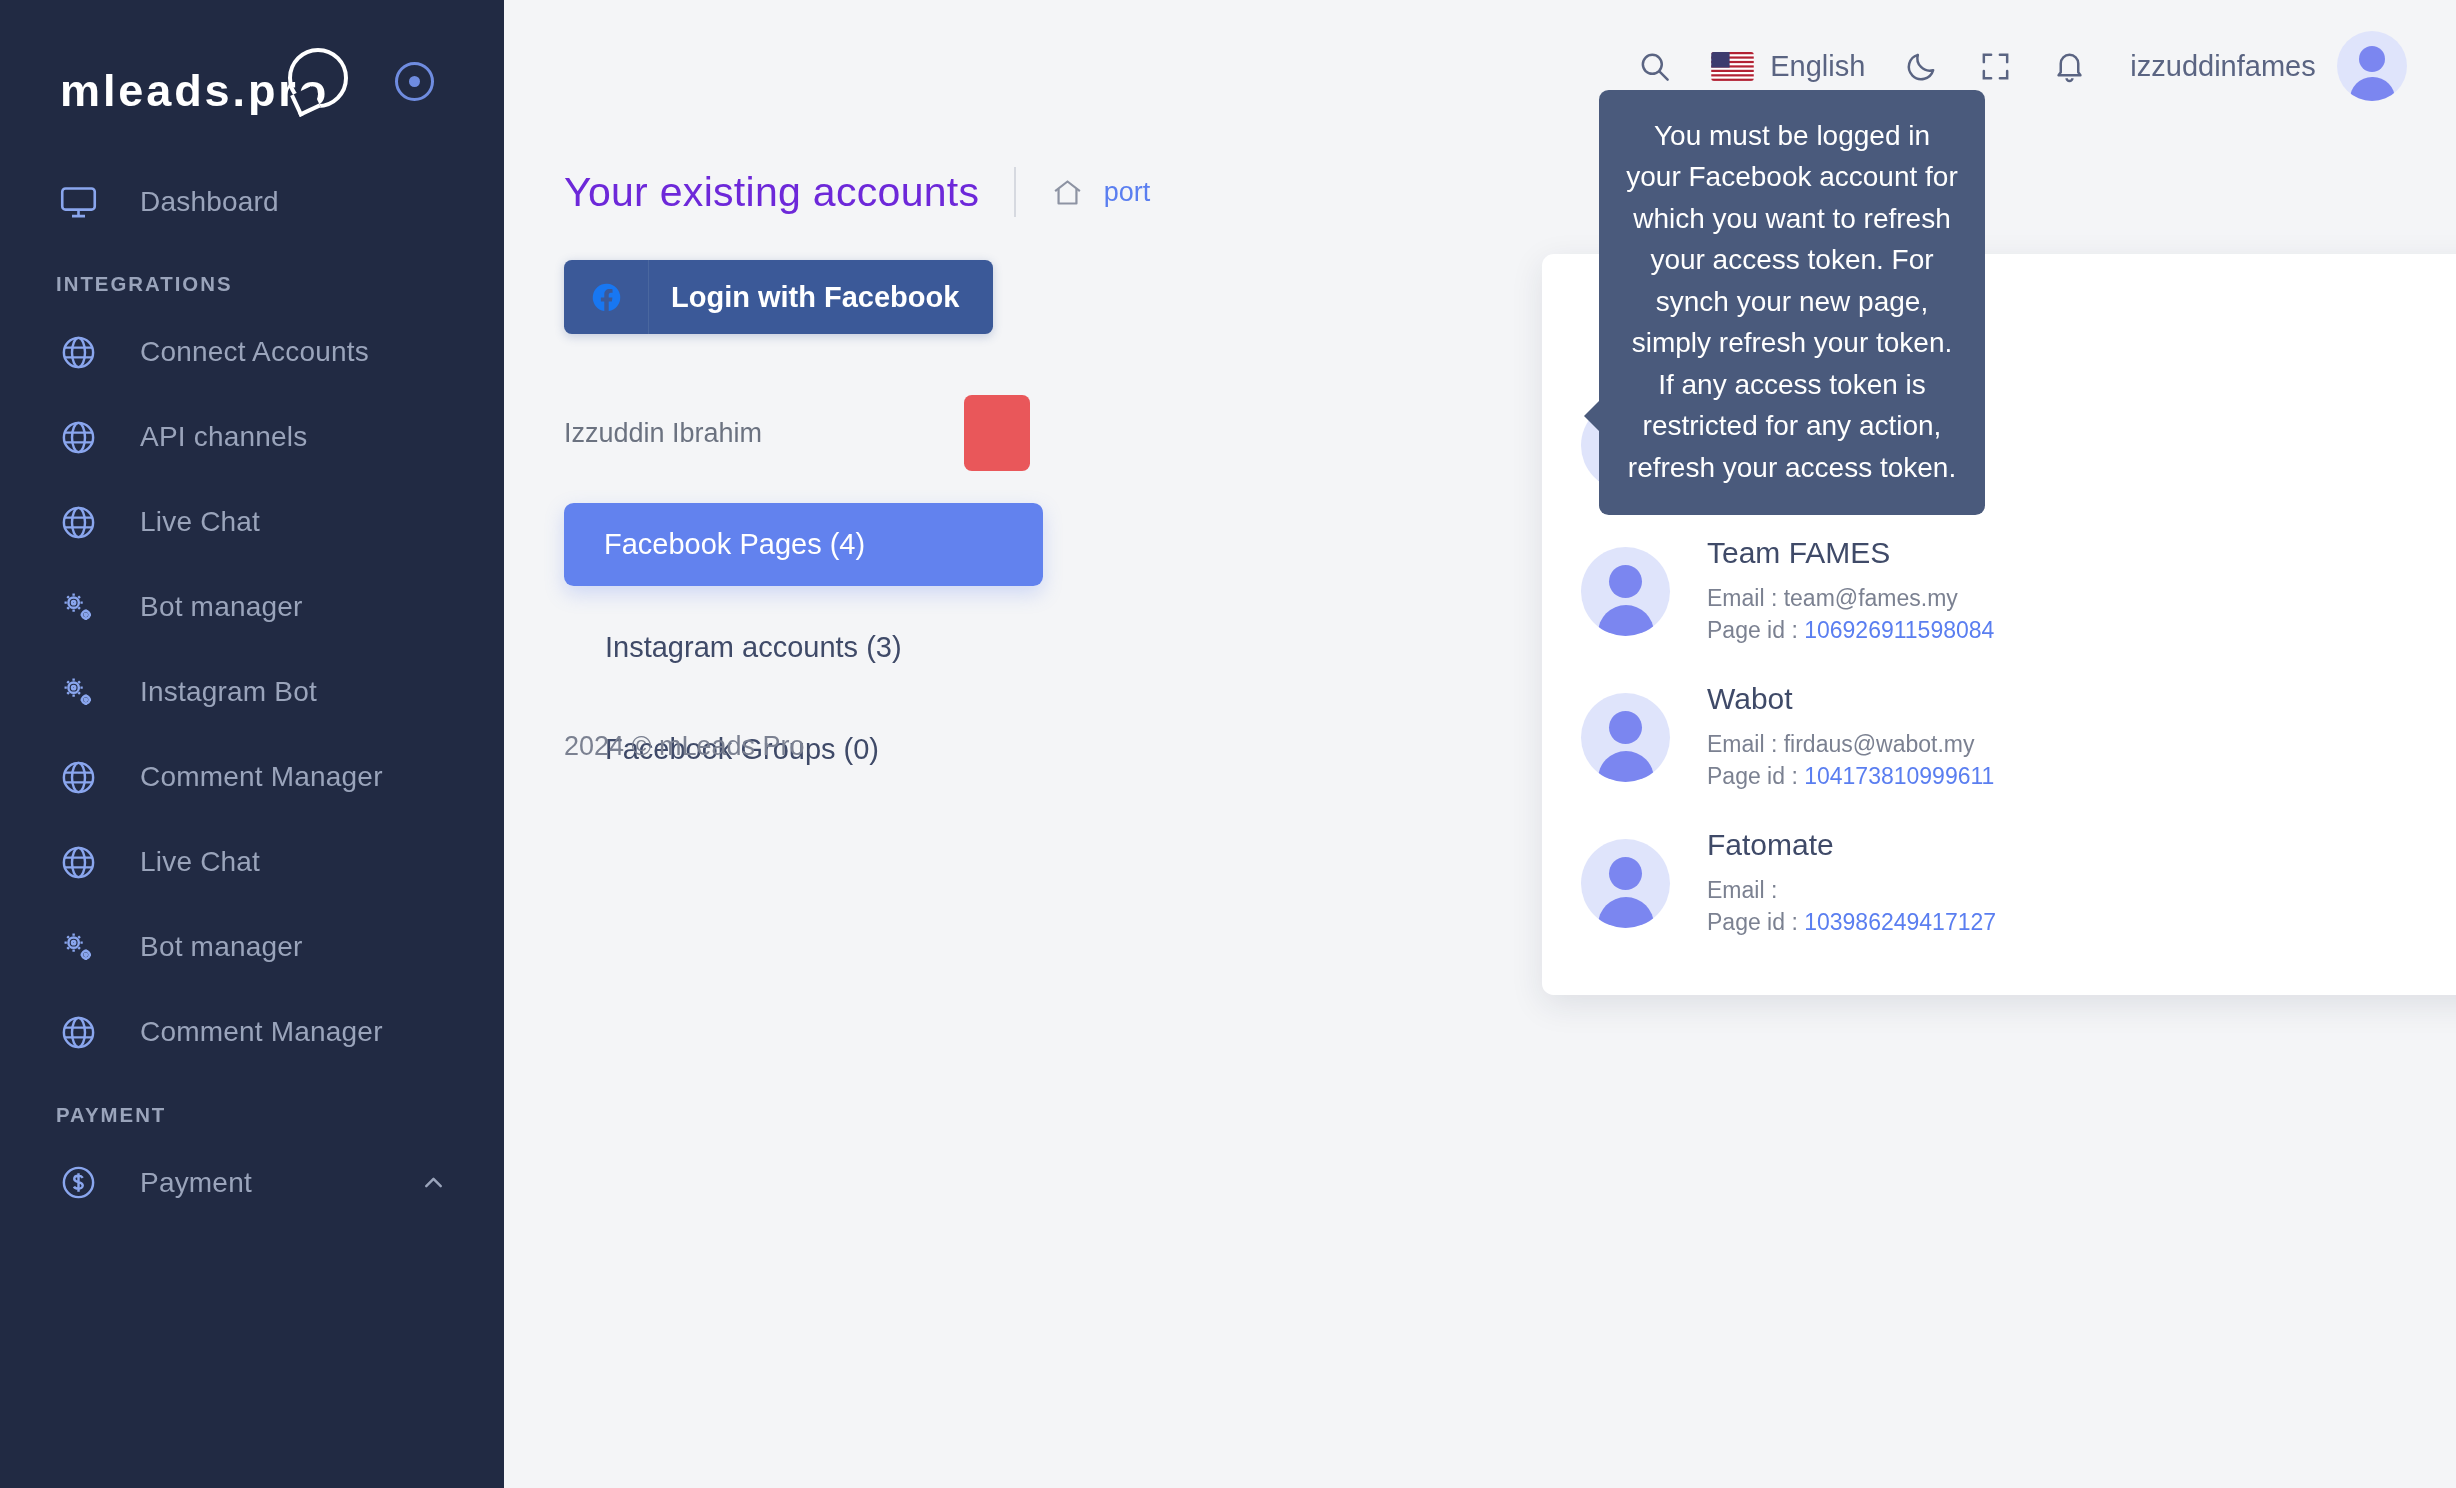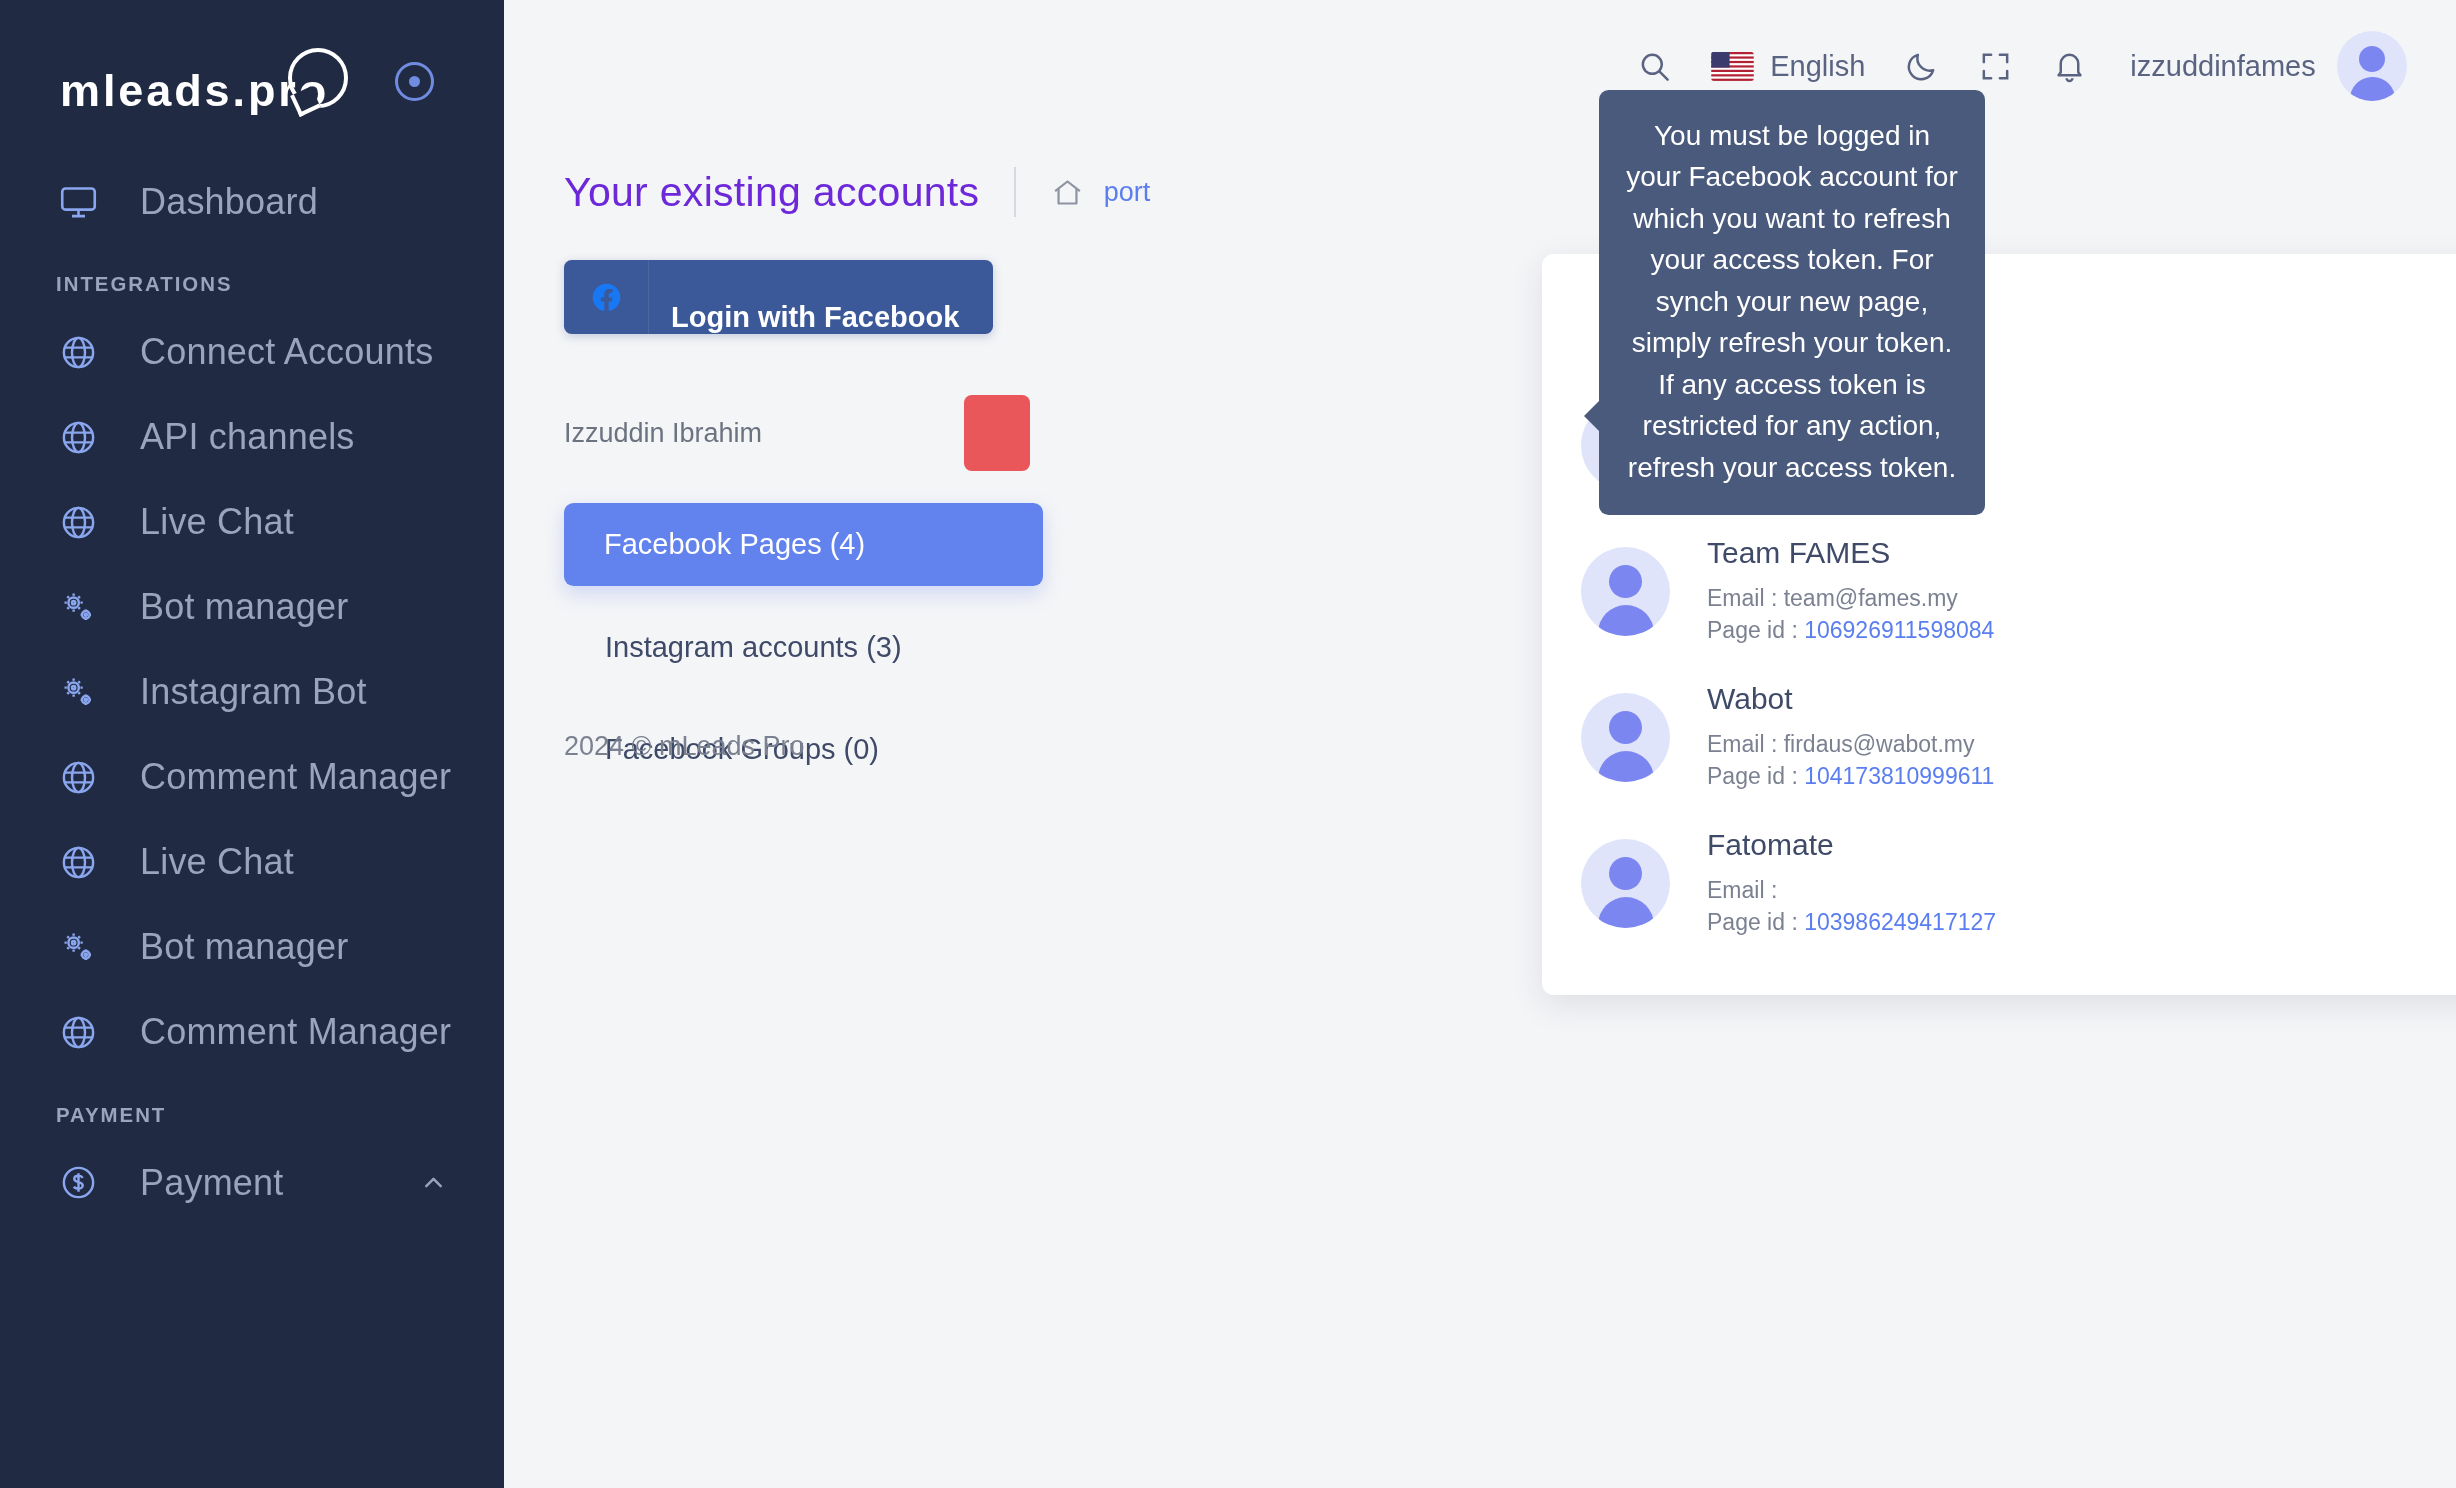--- a/index.html
+++ b/index.html
@@ -71,21 +71,21 @@
   .nav-icon {
     width: 45px; height: 45px;
     flex: 0 0 45px;
     display: flex; align-items: center; justify-content: center;
     color: #8aa6ee;
   }
   .nav-icon svg { width: 39px; height: 39px; display: block; }
   .nav-label {
     margin-left: 39px;
     color: #9aa4bb;
-    font-size: 36px;
+    font-size: 28px;
     letter-spacing: 0.2px;
     white-space: nowrap;
   }
   .nav-section {
     color: #9aa4bb;
     font-size: 20.4px;
     font-weight: 700;
     letter-spacing: 2px;
     padding: 29px 0 13.6px 56px;
   }
@@ -175,21 +175,21 @@
   }
   .crumb { display: flex; align-items: center; gap: 19.4px; }
   .crumb-home { color: #8d93a3; display: block; }
   .crumb-home svg { display: block; width: 33px; height: 33px; }
   .crumb-link { color: #5a7ef0; font-size: 27px; cursor: pointer; }
 
   
   .content { position: relative; padding-left: 60px; padding-top: 29px; }
 
   .fb-login-btn {
-    display: inline-flex; align-items: flex-end;
+    display: inline-flex; align-items: center;
     height: 74px;
     background: #3b5998;
     border-radius: 7.8px;
     color: #ffffff;
     font-size: 29px;
     font-weight: 700;
     cursor: pointer;
     border: none;
     padding: 0;
     overflow: hidden;

